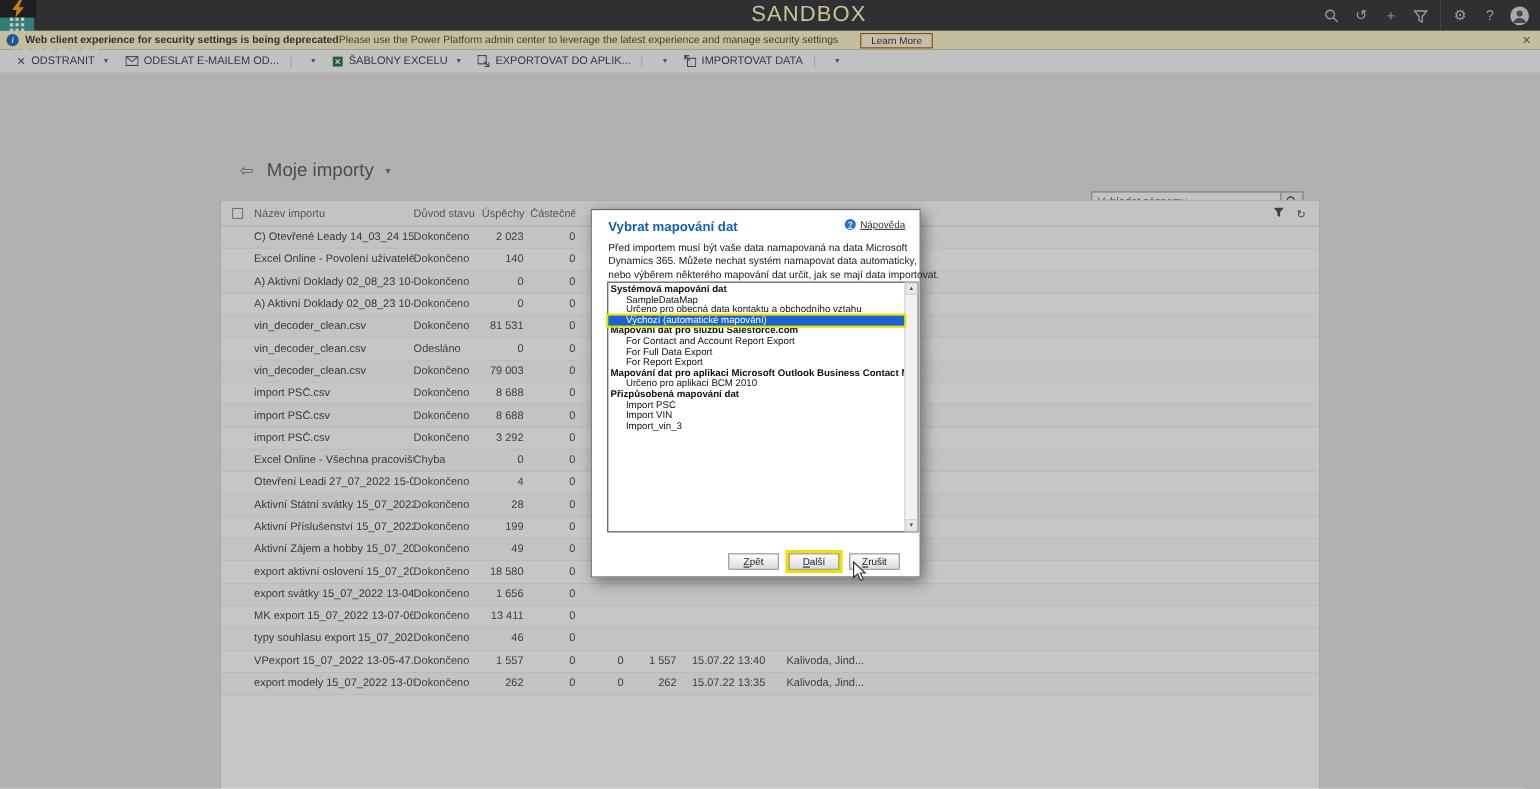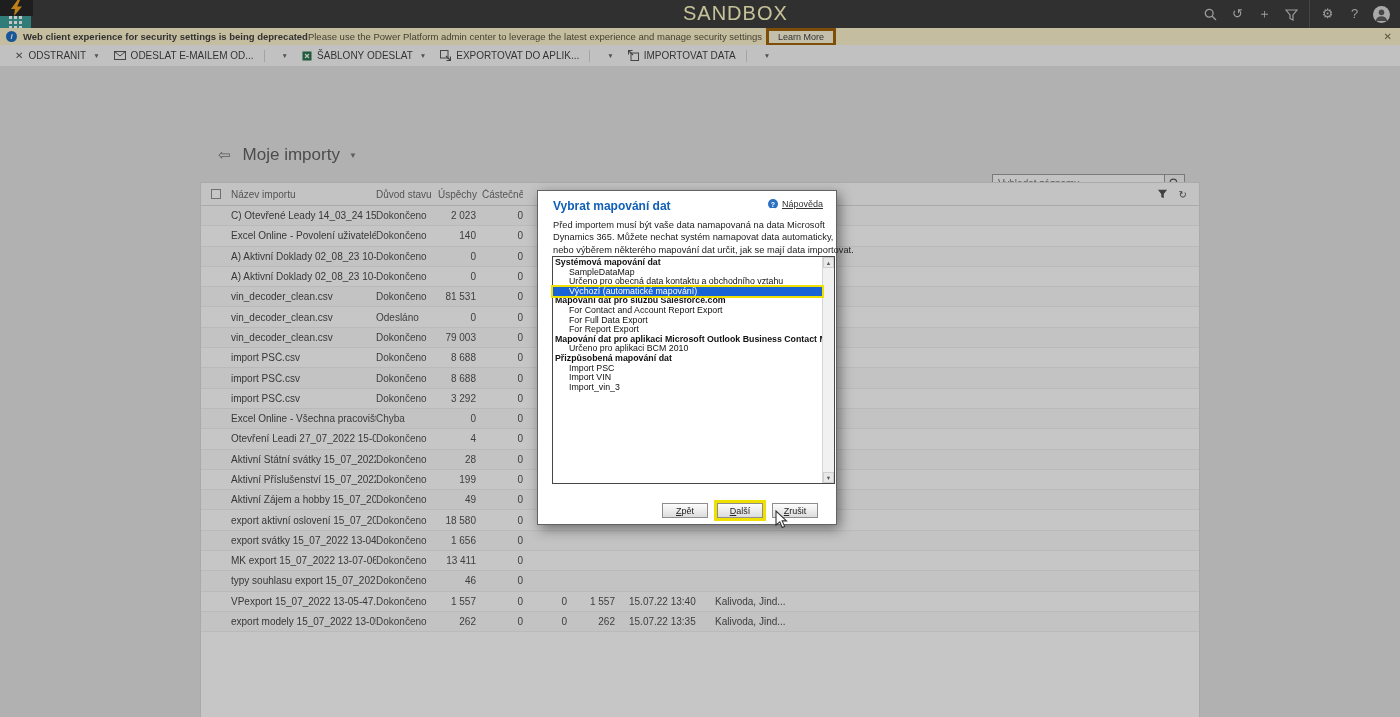--- a/index.html
+++ b/index.html
@@ -25,21 +25,21 @@
   .top-icons{position:absolute;right:2px;top:0;height:28px;display:flex;align-items:center;}
   .ticon{width:27px;text-align:center;color:#c8c8c8;font-size:13px;line-height:28px;}
   .ticon svg{vertical-align:middle;}
   .ti-div{width:1px;height:28px;background:#555;margin:0 4px;}
   .avatar{width:17px;height:17px;border-radius:50%;background:#d9d9d9;overflow:hidden;margin:0 8px 0 5px;}
   
   .banner{position:absolute;top:28px;left:0;right:0;height:17px;background:#fdf3cd;display:flex;align-items:center;font-size:9.5px;color:#3b3b3b;padding-left:6px;}
   .info-ic{width:11px;height:11px;border-radius:50%;background:#1b6ec2;color:#fff;font-size:8px;font-weight:bold;font-style:italic;display:flex;align-items:center;justify-content:center;margin-right:6px;flex:none;}
   .banner b{margin-right:0;white-space:nowrap;}
   .banner .sub{color:#55503a;white-space:nowrap;}
-  .learn{border:3px solid #a16207;padding:1px 9px;font-size:9px;margin-left:4px;background:rgba(255,255,255,.28);color:#3b3b3b;white-space:nowrap;}
+  .learn{border:1px solid #a16207;padding:1px 9px;font-size:9px;margin-left:20px;background:rgba(255,255,255,.28);color:#3b3b3b;white-space:nowrap;}
   .banner-x{position:absolute;right:8px;color:#6f684a;font-size:10px;}
   
   .cmdbar{position:absolute;top:45px;left:0;right:0;height:22px;background:#f9f9f9;border-bottom:1px solid #e2e2e2;display:flex;align-items:center;padding-left:8px;font-size:10px;color:#3f3f3f;}
   .cmd{display:flex;align-items:center;padding:0 7px;height:100%;white-space:nowrap;}
   .cmd .ic{margin-right:5px;display:flex;color:#555;}
   .cmd .dd{margin-left:7px;font-size:6.5px;color:#666;}
   .cmd-split{width:1px;height:12px;background:#d2d2d2;margin:0 3px;}
   
   .content{position:absolute;top:67px;left:0;right:0;bottom:0;background:#e4e4e4;}
   .view-title{position:absolute;left:218px;top:78px;display:flex;align-items:center;color:#5f5f5f;}
@@ -179,21 +179,21 @@
   <div class="cmd">
       <span class="dd">▼</span>
     </div>
   <div class="cmd">
     <span class="ic">
       <svg width="10" height="10" viewBox="0 0 10 10">
           <rect x="0.5" y="0.5" width="9" height="9" fill="#217346"></rect>
           <path d="M3 3 L7 7 M7 3 L3 7" stroke="#fff" stroke-width="1.2"></path>
         </svg>
     </span>
-    <span>ŠABLONY ODESLAT</span>
+    <span>ŠABLONY EXCELU</span>
       <span class="dd">▼</span>
   </div>
   <div class="cmd">
     <span class="ic">
       <svg width="11" height="11" viewBox="0 0 11 11">
           <rect x="0.5" y="0.5" width="7.5" height="7.5" fill="none" stroke="#555"></rect>
           <path d="M6 6 L10.5 10.5 M10.5 6.5 v4 h-4" fill="none" stroke="#555" stroke-width="1.1"></path>
         </svg>
     </span>
     <span>EXPORTOVAT DO APLIK...</span>

